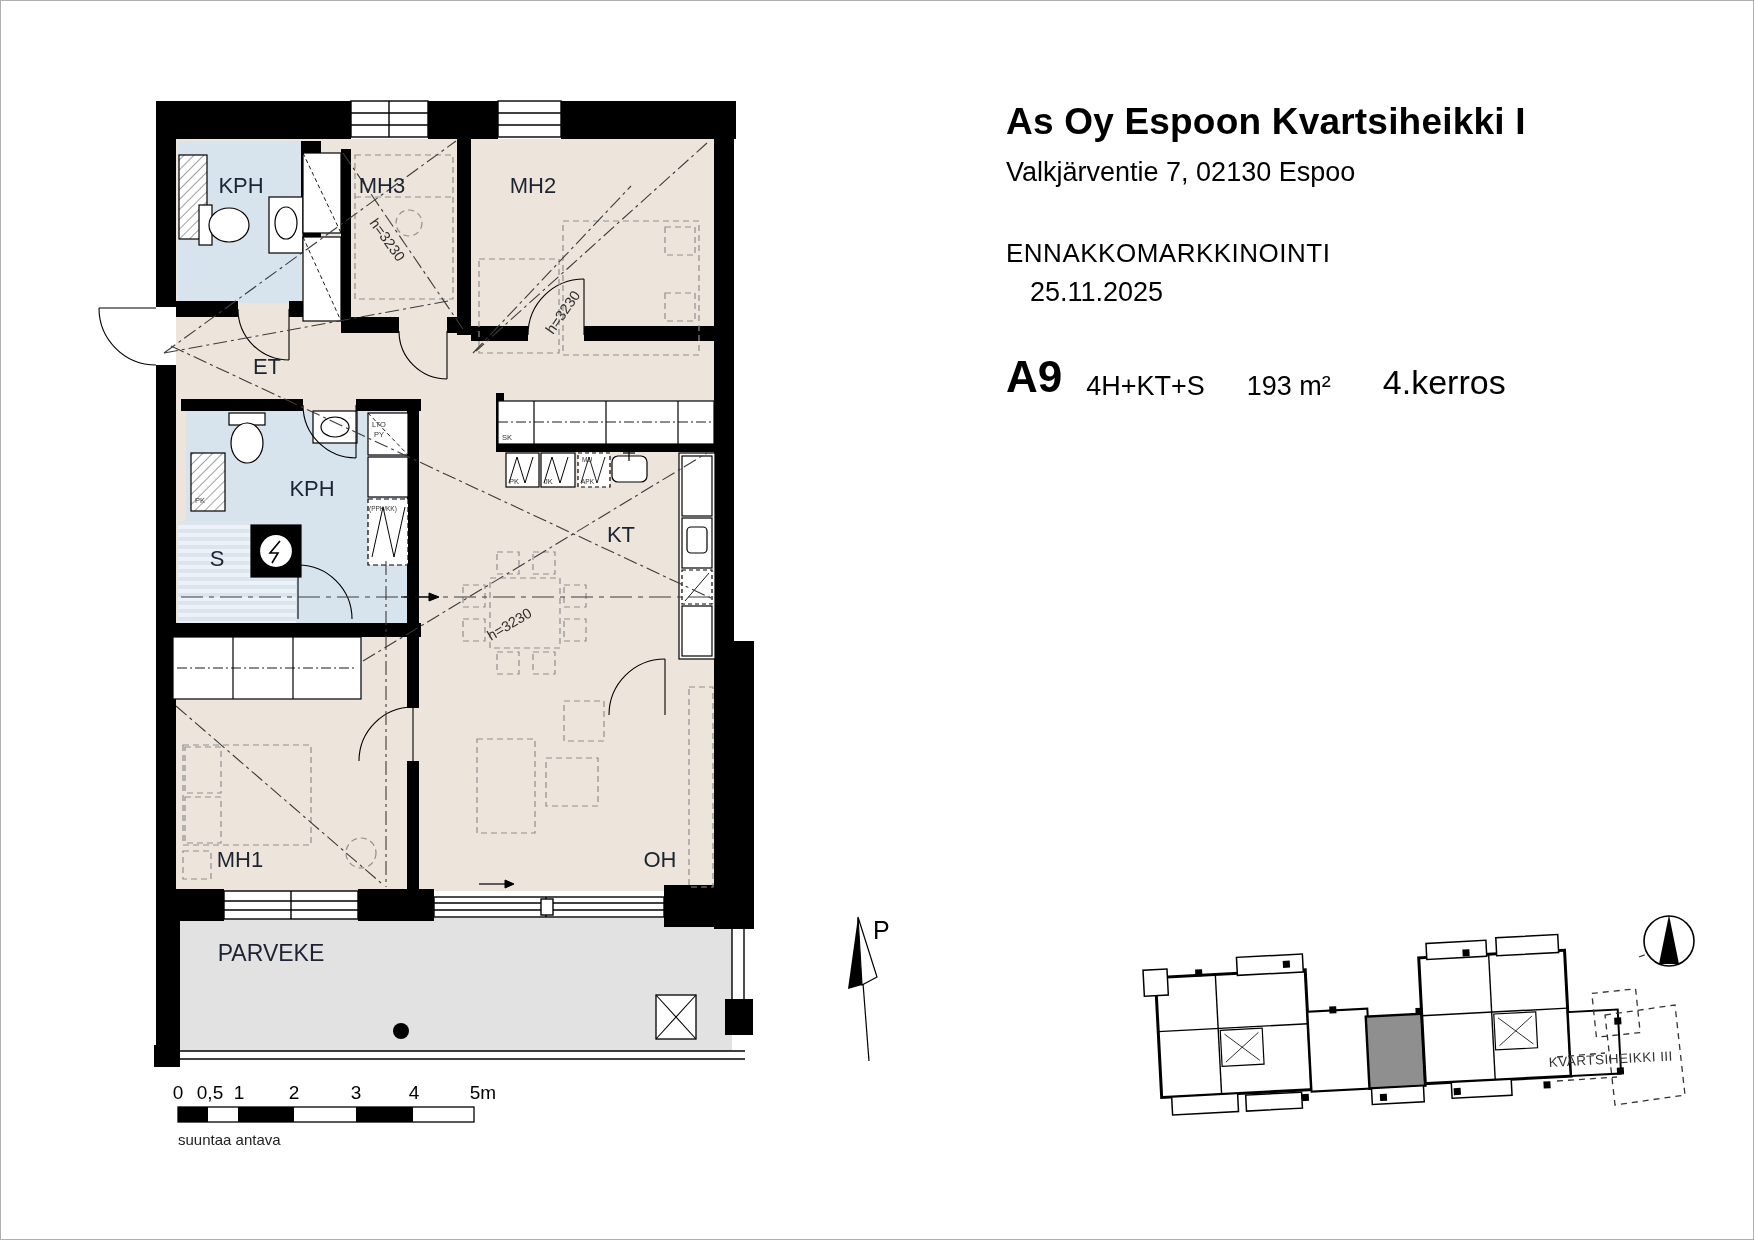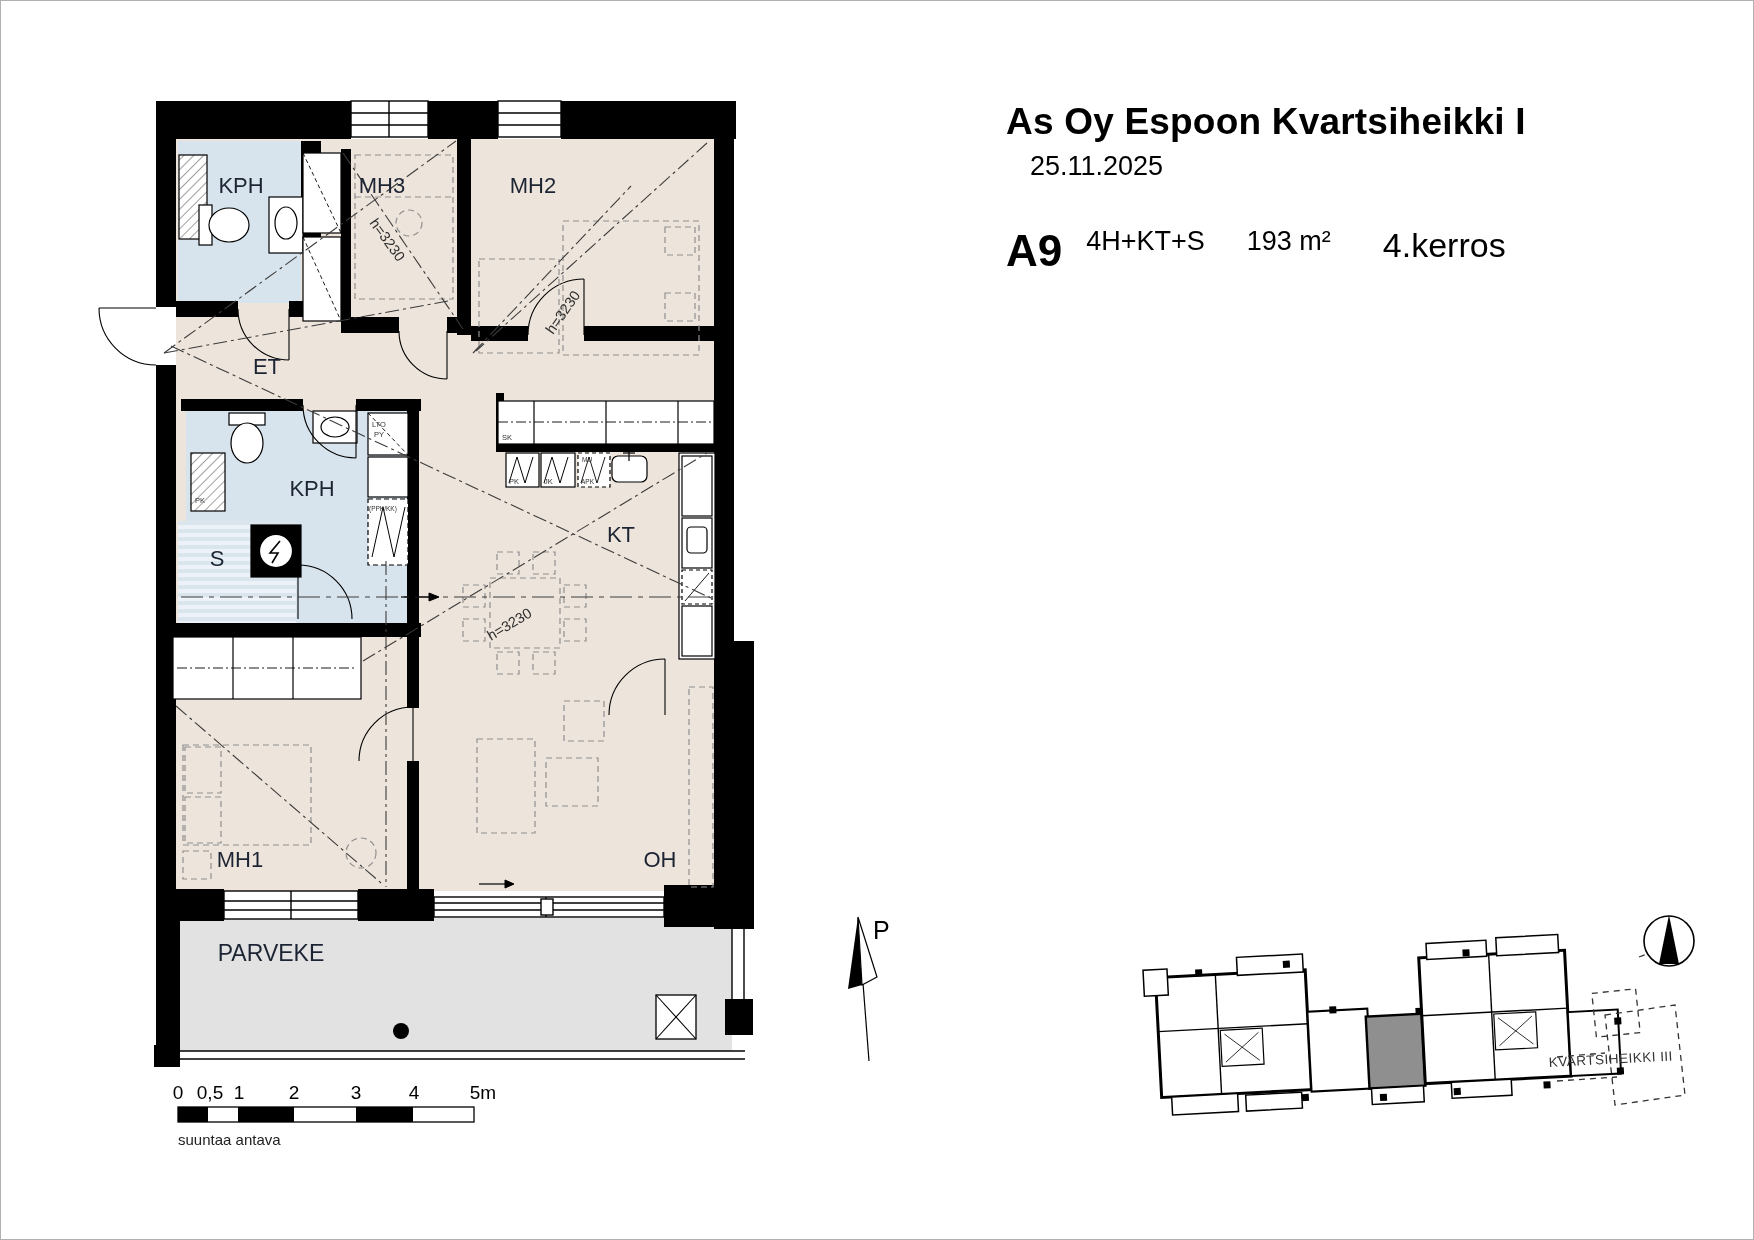--- a/index.html
+++ b/index.html
@@ -5,21 +5,21 @@
   html,body{margin:0;padding:0;background:#fff;}
   .page{width:1754px;height:1240px;position:relative;background:#fff;
         border:1px solid #b0b0b0;box-sizing:border-box;overflow:hidden;
         font-family:"Liberation Sans",sans-serif;color:#000;}
   .plan-svg{position:absolute;left:0;top:0;width:1754px;height:1240px;}
   .titleblock{position:absolute;left:1005px;top:100px;width:660px;}
   .t-title{font-size:37px;font-weight:bold;letter-spacing:0.2px;}
   .t-addr{font-size:27px;margin-top:14px;}
   .t-phase{font-size:26px;margin-top:50px;letter-spacing:0.5px;}
   .t-date{font-size:27px;margin-top:8px;margin-left:24px;}
-  .aptline{margin-top:44px;display:flex;align-items:flex-start;}
+  .aptline{margin-top:44px;display:flex;align-items:flex-end;}
   .apt-id{font-size:44px;font-weight:bold;}
   .apt-rooms{font-size:27px;margin-left:24px;}
   .apt-area{font-size:27px;margin-left:42px;}
   .apt-floor{font-size:34px;margin-left:52px;}
   svg text{font-family:"Liberation Sans",sans-serif;fill:#1c2433;}
   .roomlabel{font-size:22px;}
   .biglabel{font-size:23px;}
   .hnote{font-size:14.5px;fill:#2e2e2e;}
   .tiny{font-size:7.5px;fill:#333;}
   .tiny2{font-size:6.5px;fill:#333;}
@@ -354,20 +354,22 @@
 
     <g>
       <circle cx="1668" cy="940" r="25" fill="#fff" stroke="#000" stroke-width="1.6"></circle>
       <polygon points="1668,914 1658,963 1678,963" fill="#000"></polygon>
     </g>
   </g>
 </svg>
 
 <div class="titleblock">
   <div class="t-title">As Oy Espoon Kvartsiheikki I</div>
+  <div class="t-addr">Valkjärventie 7, 02130 Espoo</div>
+  <div class="t-phase">ENNAKKOMARKKINOINTI</div>
   <div class="t-date">25.11.2025</div>
   <div class="aptline">
     <span class="apt-id">A9</span>
     <span class="apt-rooms">4H+KT+S</span>
     <span class="apt-area">193 m²</span>
     <span class="apt-floor">4.kerros</span>
   </div>
 </div>
 
 </div>

